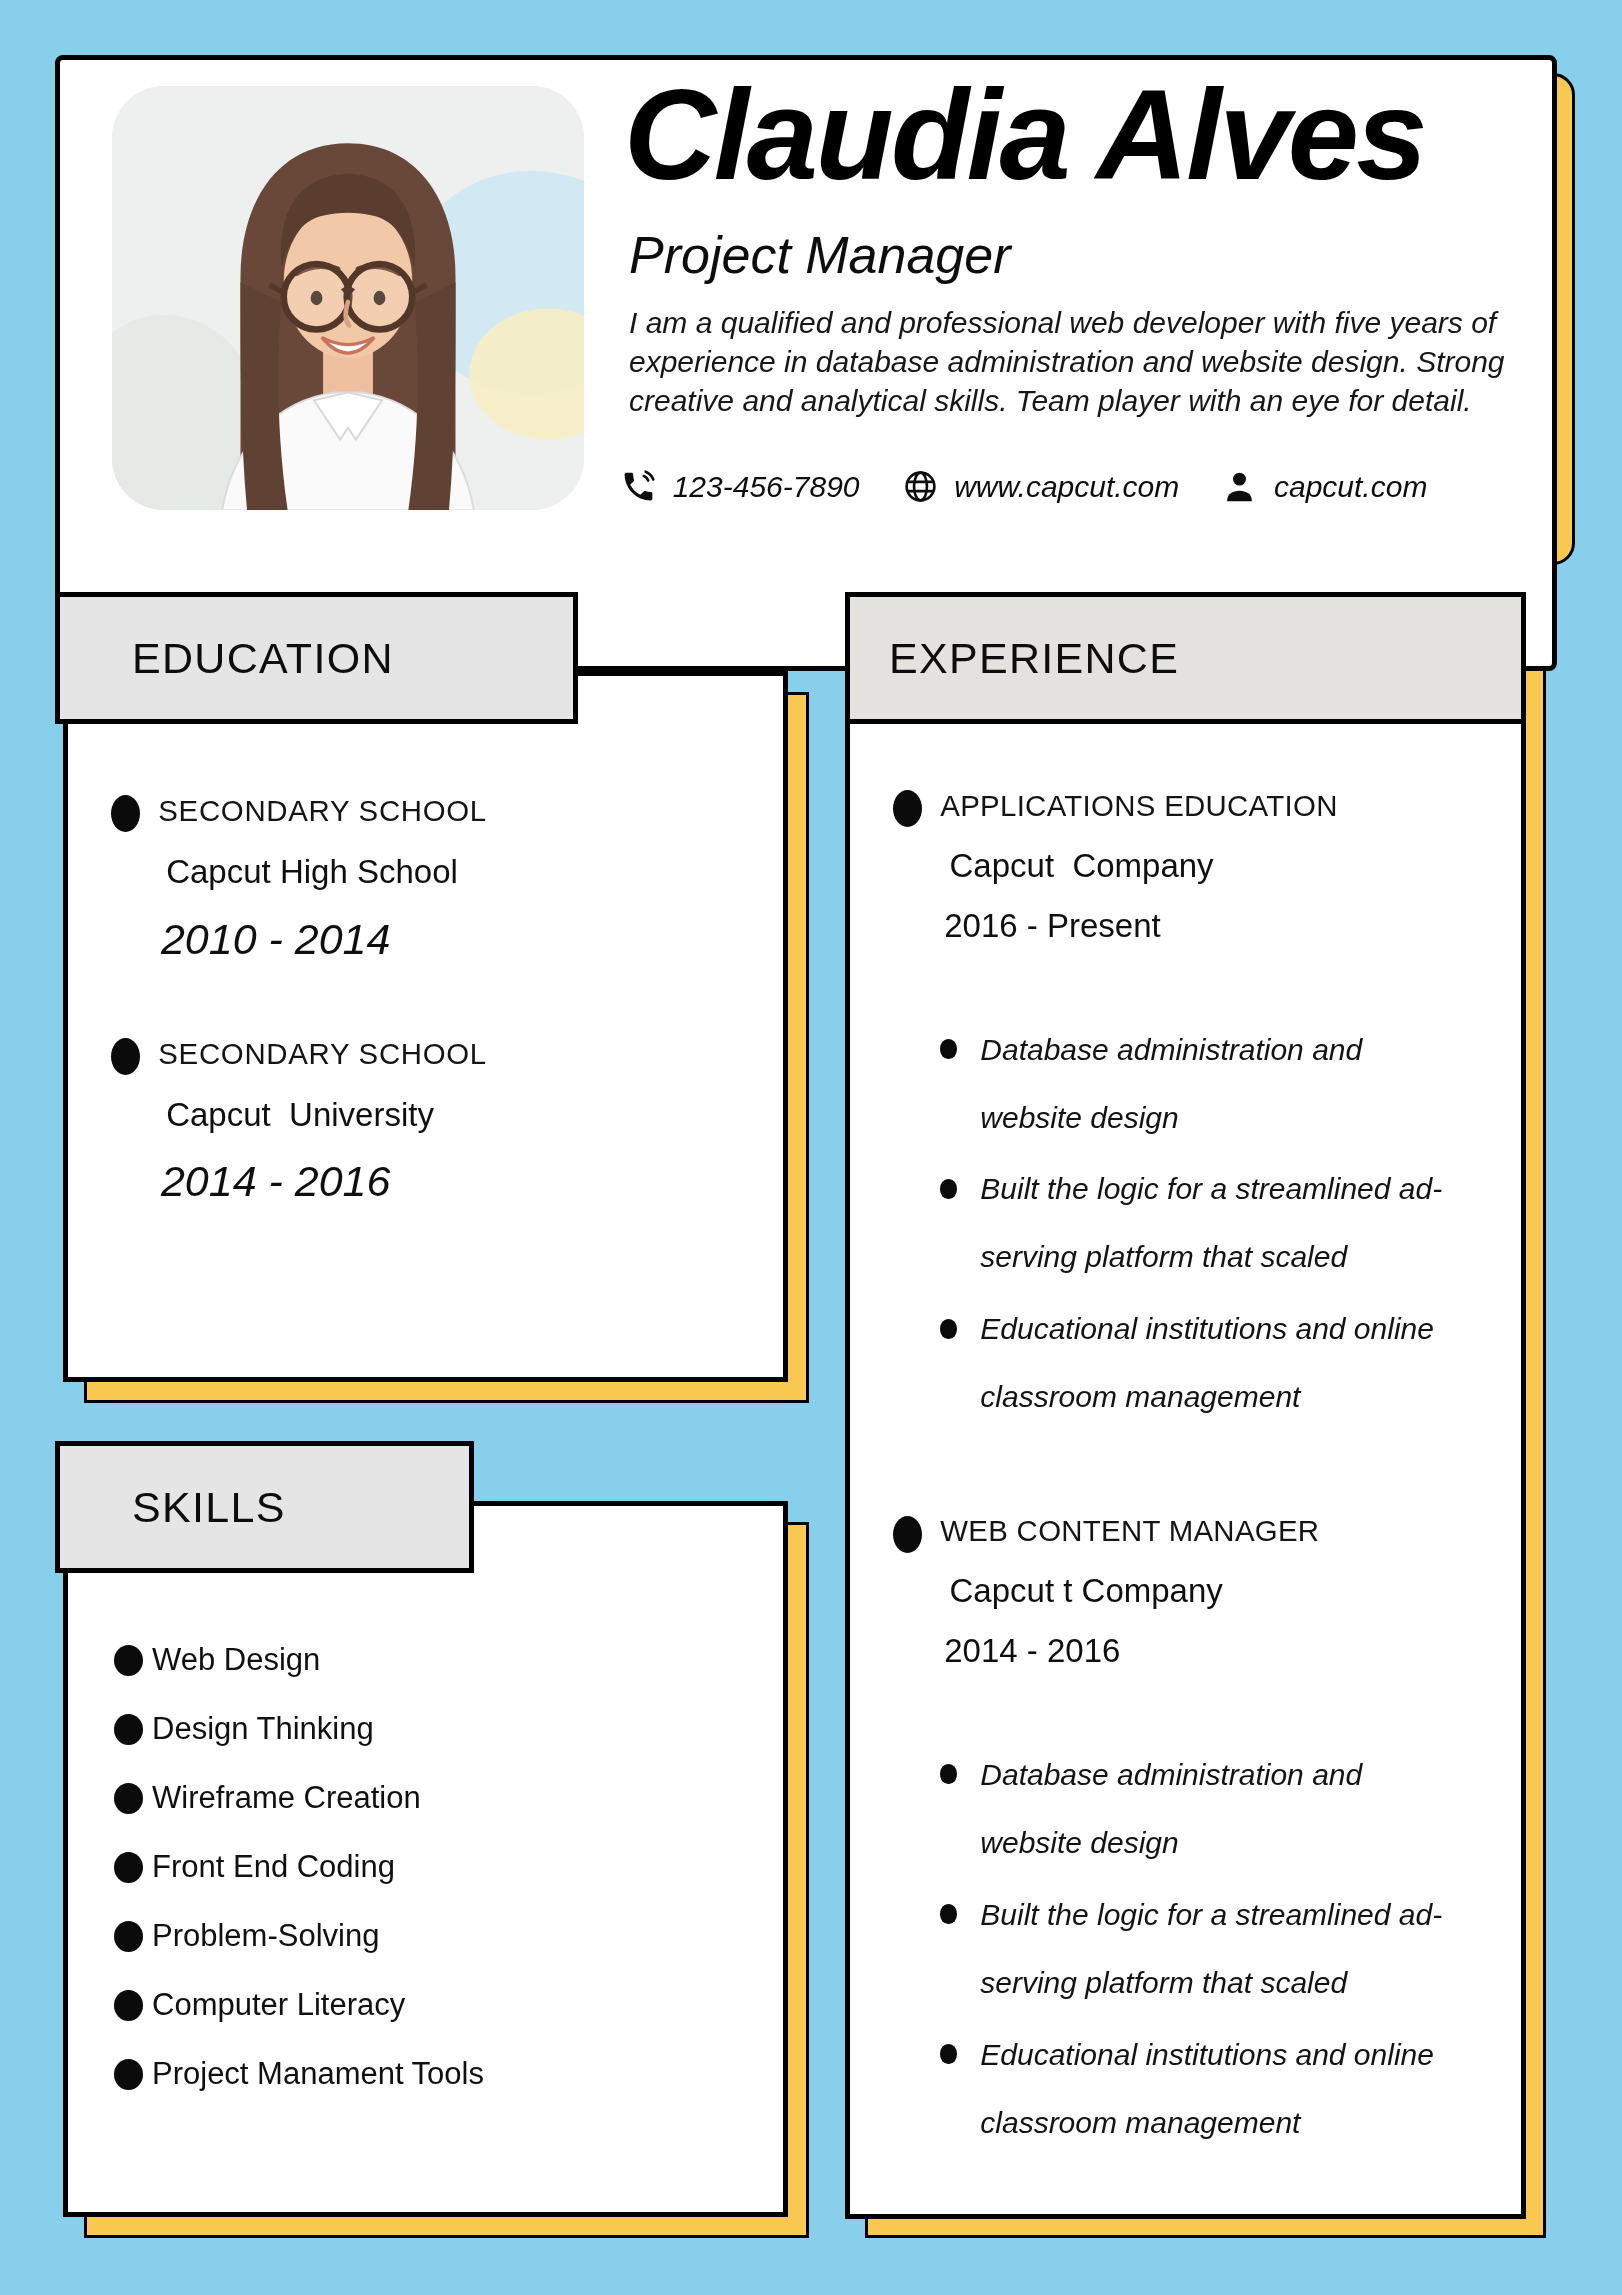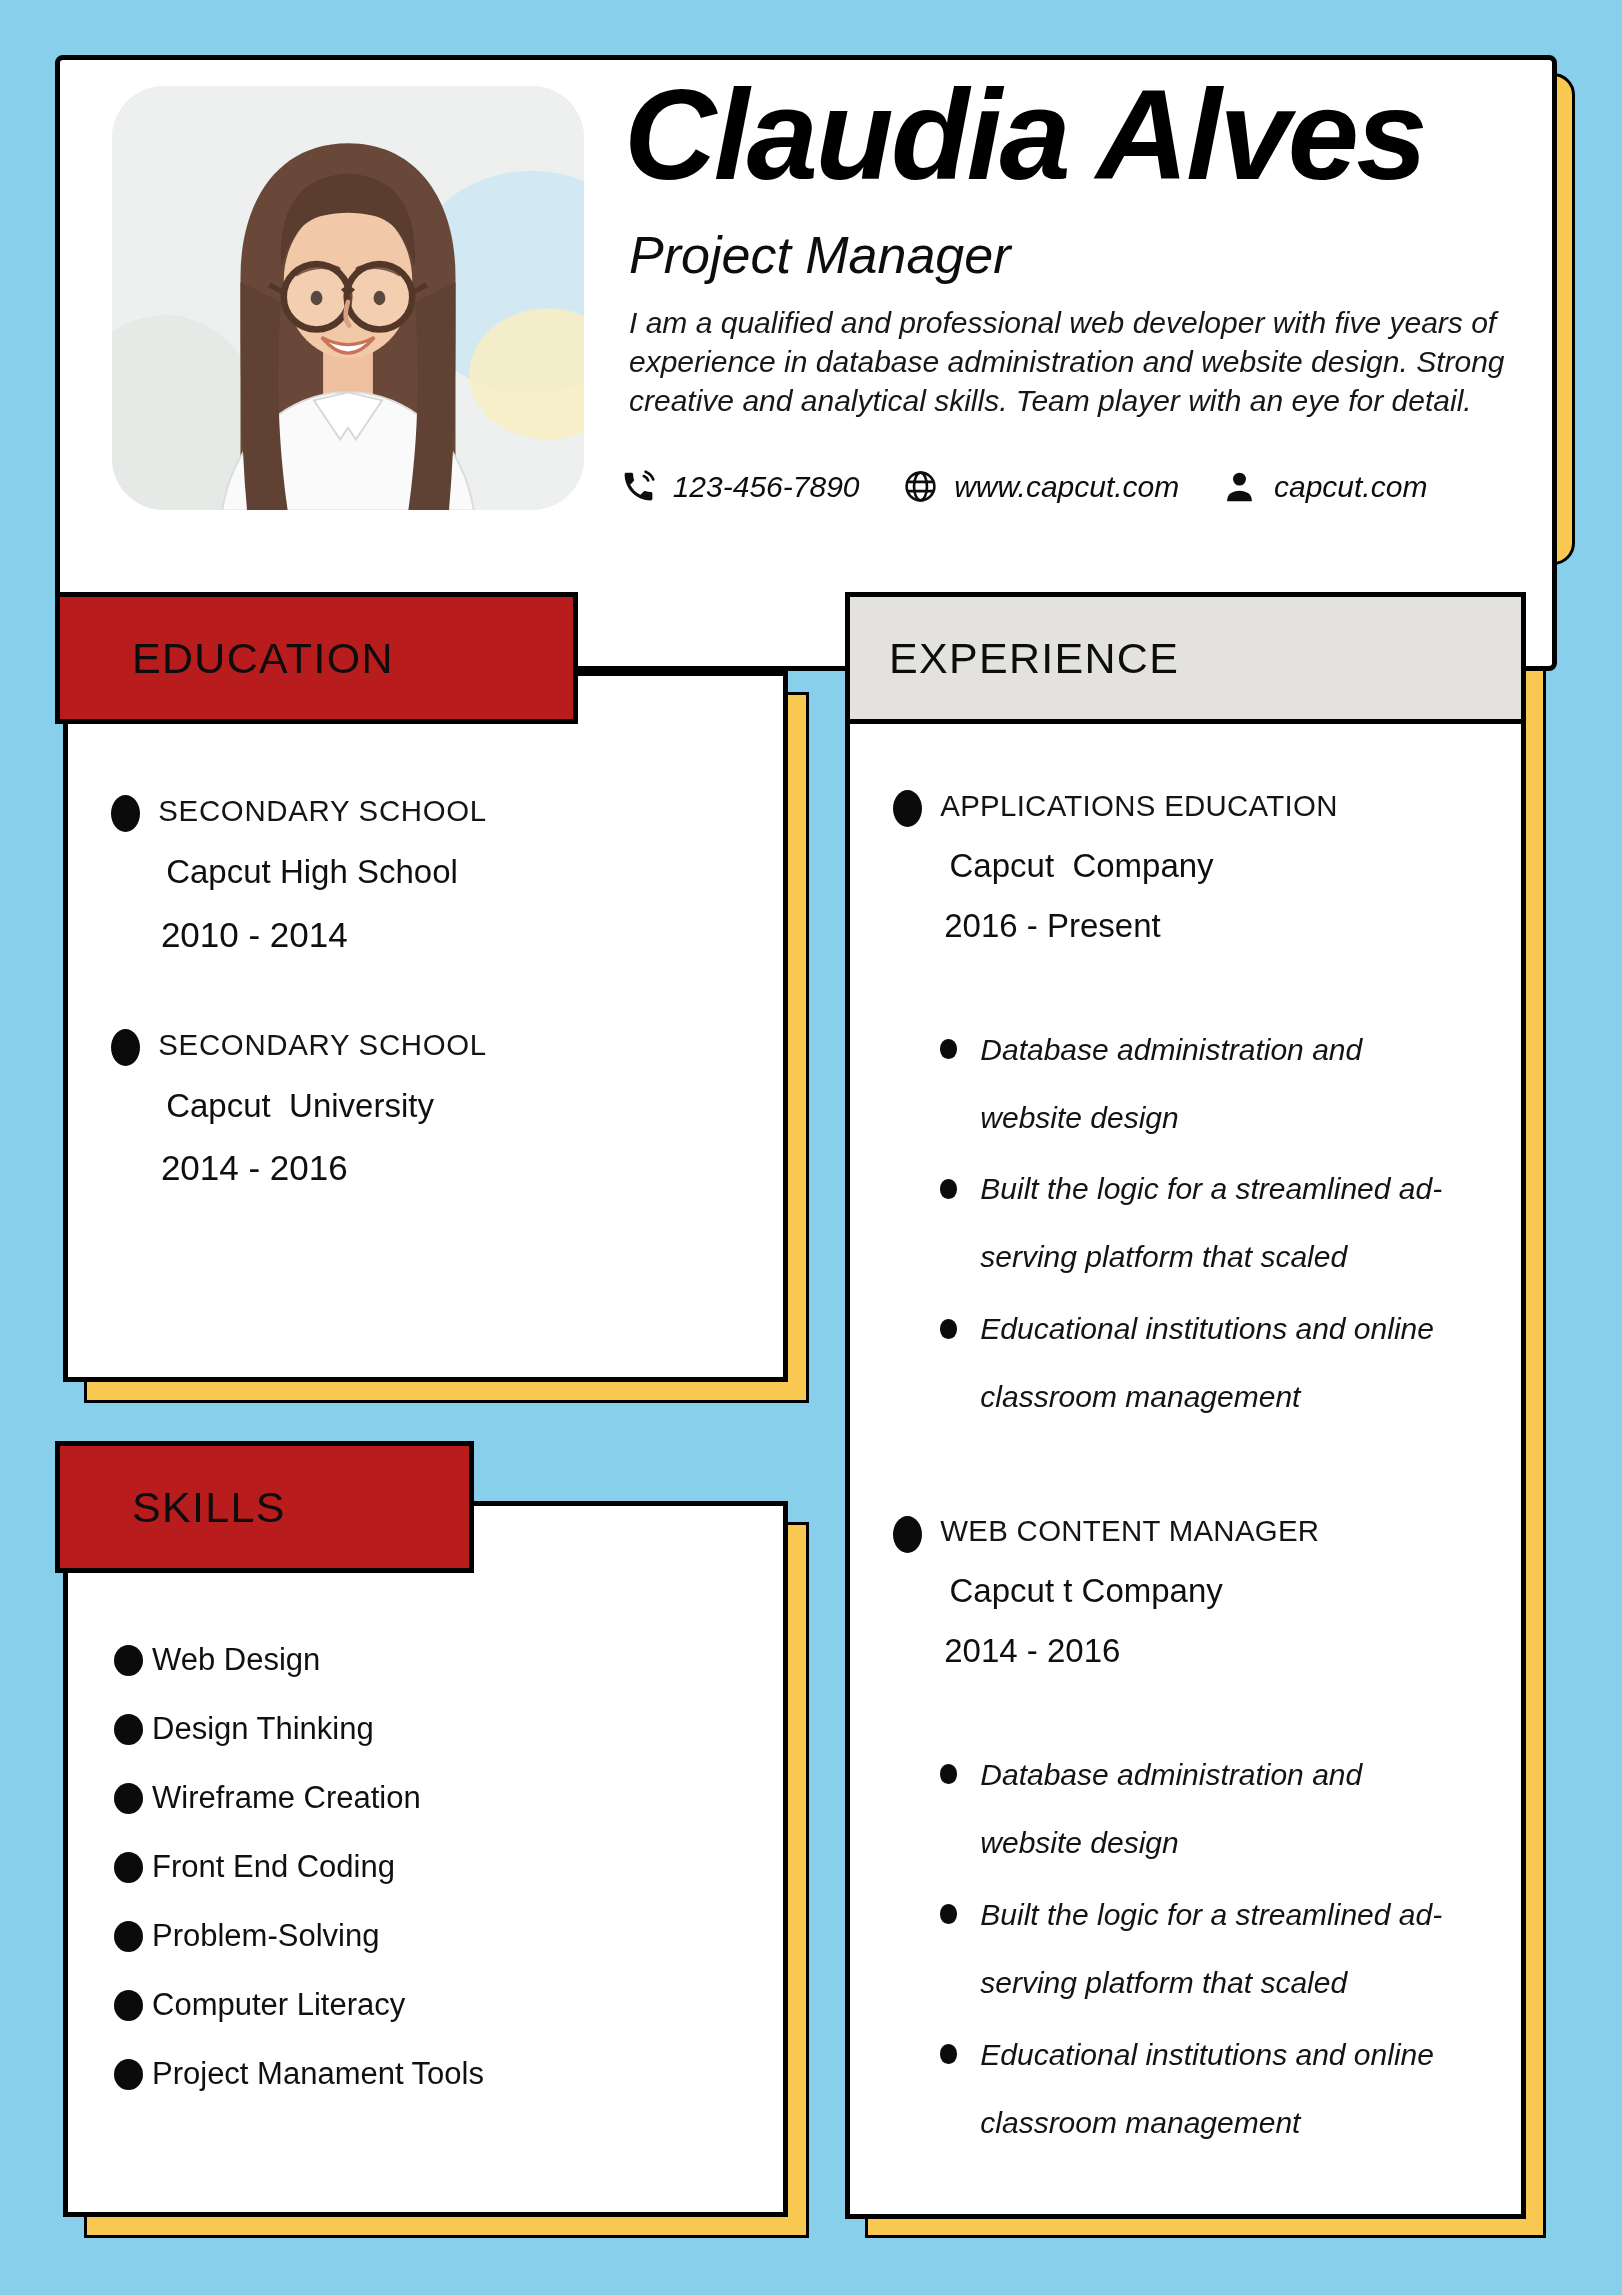--- a/index.html
+++ b/index.html
@@ -19,35 +19,35 @@
     letter-spacing:-2.6px; line-height:1.1; color:#000; white-space:nowrap; }
   .role { position:absolute; left:569px; top:165px; font-size:52px; font-weight:400; color:#0d0d0d; }
   .summary { position:absolute; left:569px; top:243px; width:903px; font-size:30px;
     line-height:39px; color:#171717; }
   .contact { position:absolute; left:560px; top:408px; display:flex; align-items:center; gap:42px;text-align:right; }
   .contact-item { display:flex; align-items:center; gap:15.7px; }
   .contact-item svg { width:37px; height:37px; flex:none; }
   .contact-text { font-size:30px; color:#0d0d0d; white-space:nowrap; }
 
   
-  .tab { position:absolute; background:#b91c1c; border:5.2px solid #000; z-index:3;
+  .tab { position:absolute; background:#e5e5e5; border:5.2px solid #000; z-index:3;
     display:flex; align-items:center; }
   .tab-label { font-size:43px; letter-spacing:1.3px; color:#0d0d0d; }
   .shadow-box { position:absolute; background:#F8C851; border:3.9px solid #000; z-index:1; }
   .white-box { position:absolute; background:#ffffff; border:5.2px solid #000; z-index:2; }
 
   
   .edu-tab { left:55px; top:592px; width:523px; height:132px; padding-left:72px; }
   .edu-shadow { left:84px; top:692px; width:725px; height:711px; }
   .edu-box { left:63px; top:671px; width:725px; height:711px; padding:118px 33px 0 43px; }
   .entry { display:flex; gap:18.3px; margin-bottom:73px; }
   .dot-lg { width:29px; height:37px; border-radius:50%; background:#0b0b0b; flex:none; margin-top:1.3px; }
   .entry-degree { font-size:29.4px; letter-spacing:0.7px; color:#141414; }
   .entry-school { font-size:33px; margin-top:25px; padding-left:7.9px; white-space:pre-wrap; }
-  .entry-date { font-size:35px; margin-top:23.6px; padding-left:2.6px; }
+  .entry-date { font-size:43px; margin-top:23.6px; padding-left:2.6px;font-style:italic; }
 
   
   .skills-tab { left:55px; top:1441px; width:419px; height:132px; padding-left:72px; }
   .skills-shadow { left:84px; top:1522px; width:725px; height:716px; }
   .skills-box { left:63px; top:1501px; width:725px; height:716px; padding:135px 26px 0 46px; }
   .skill-item { display:flex; align-items:center; gap:9px; margin-bottom:31px; height:38px; }
   .dot-md { width:29px; height:31px; border-radius:50%; background:#0b0b0b; flex:none; }
   .skill-label { font-size:31px; color:#101010; }
 
   

